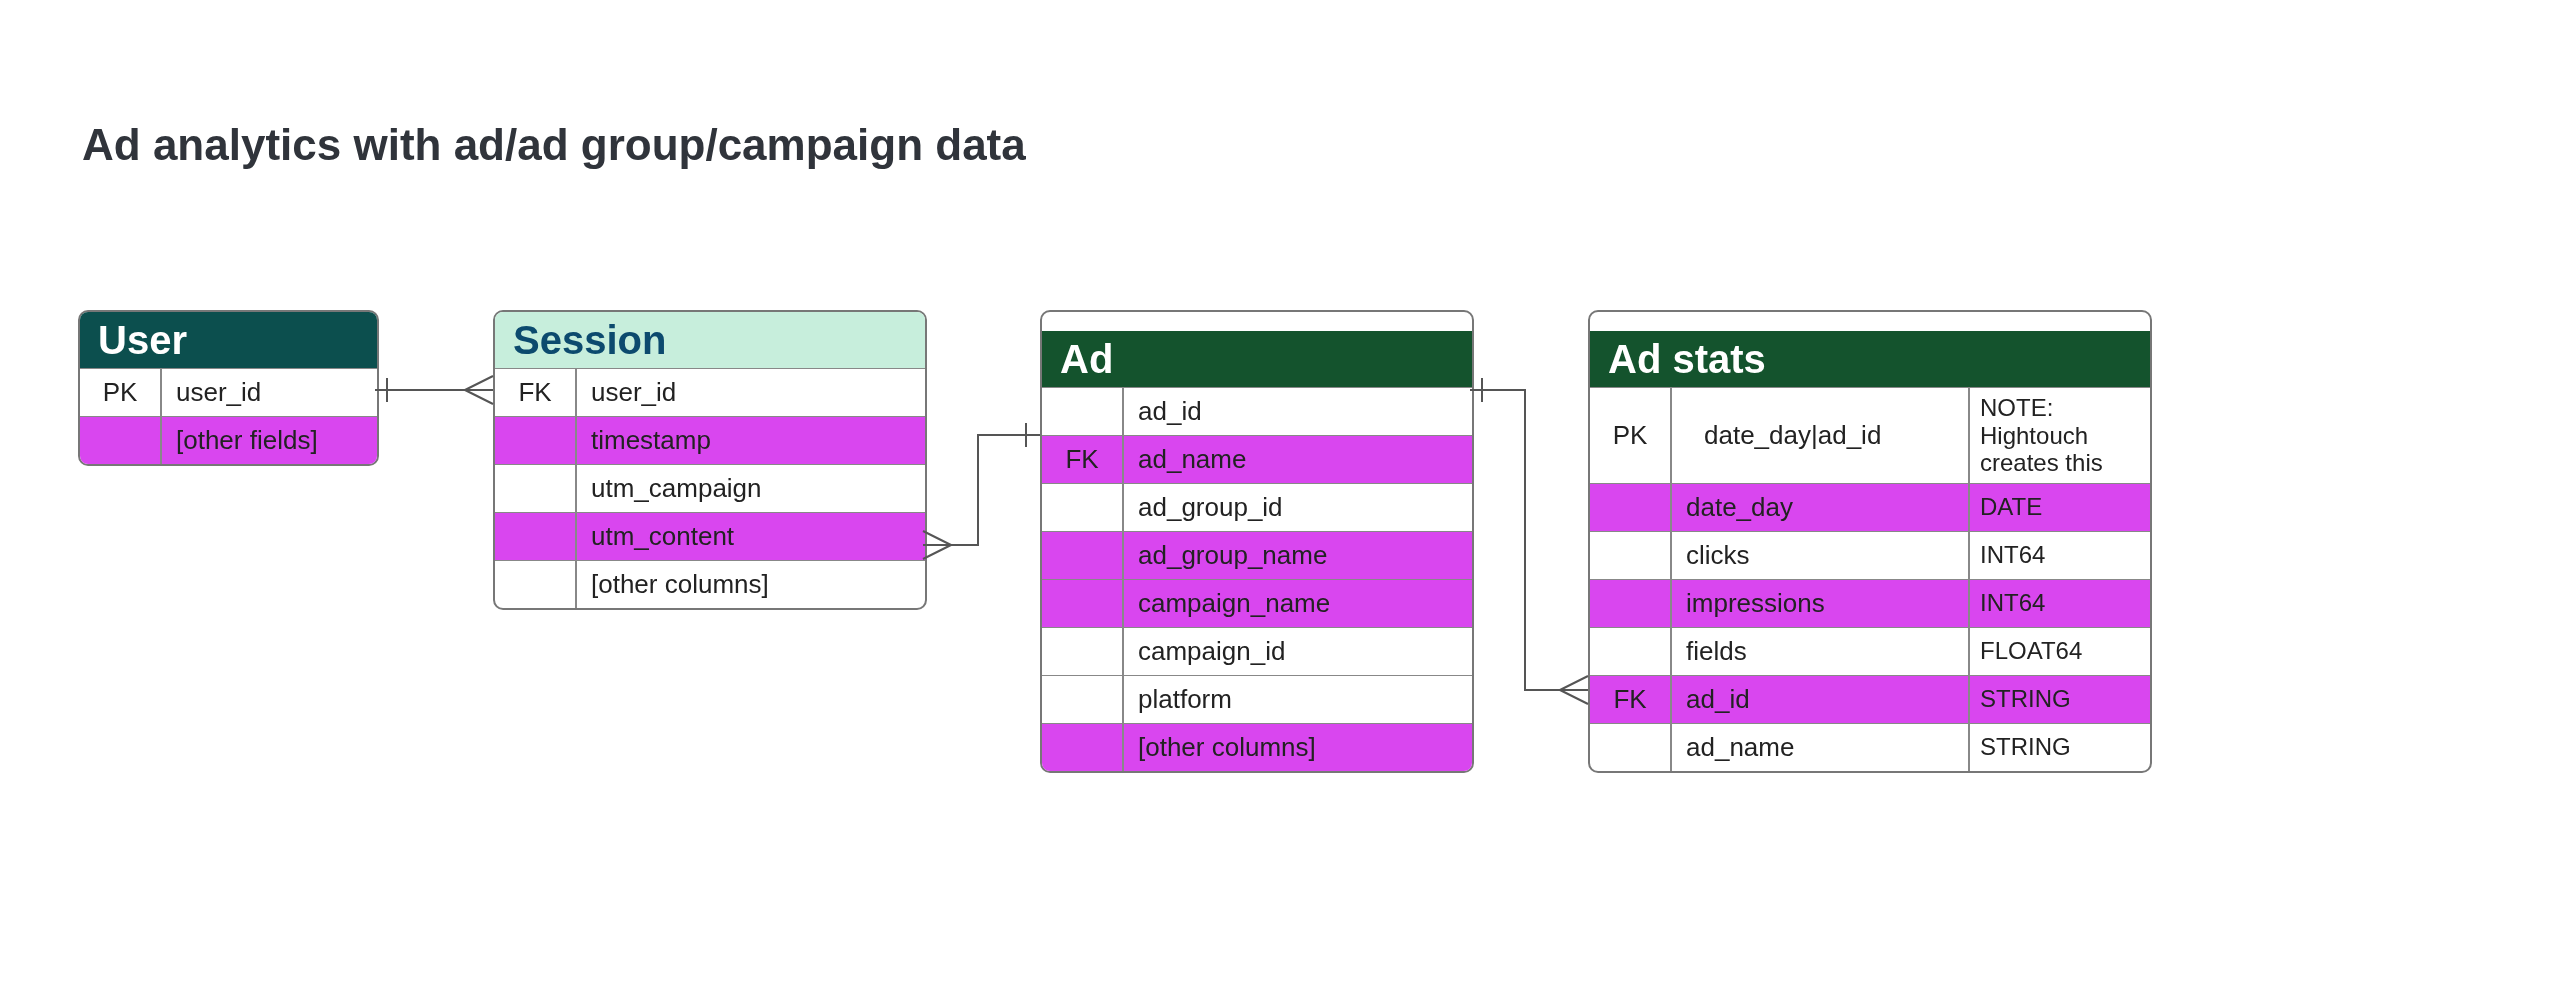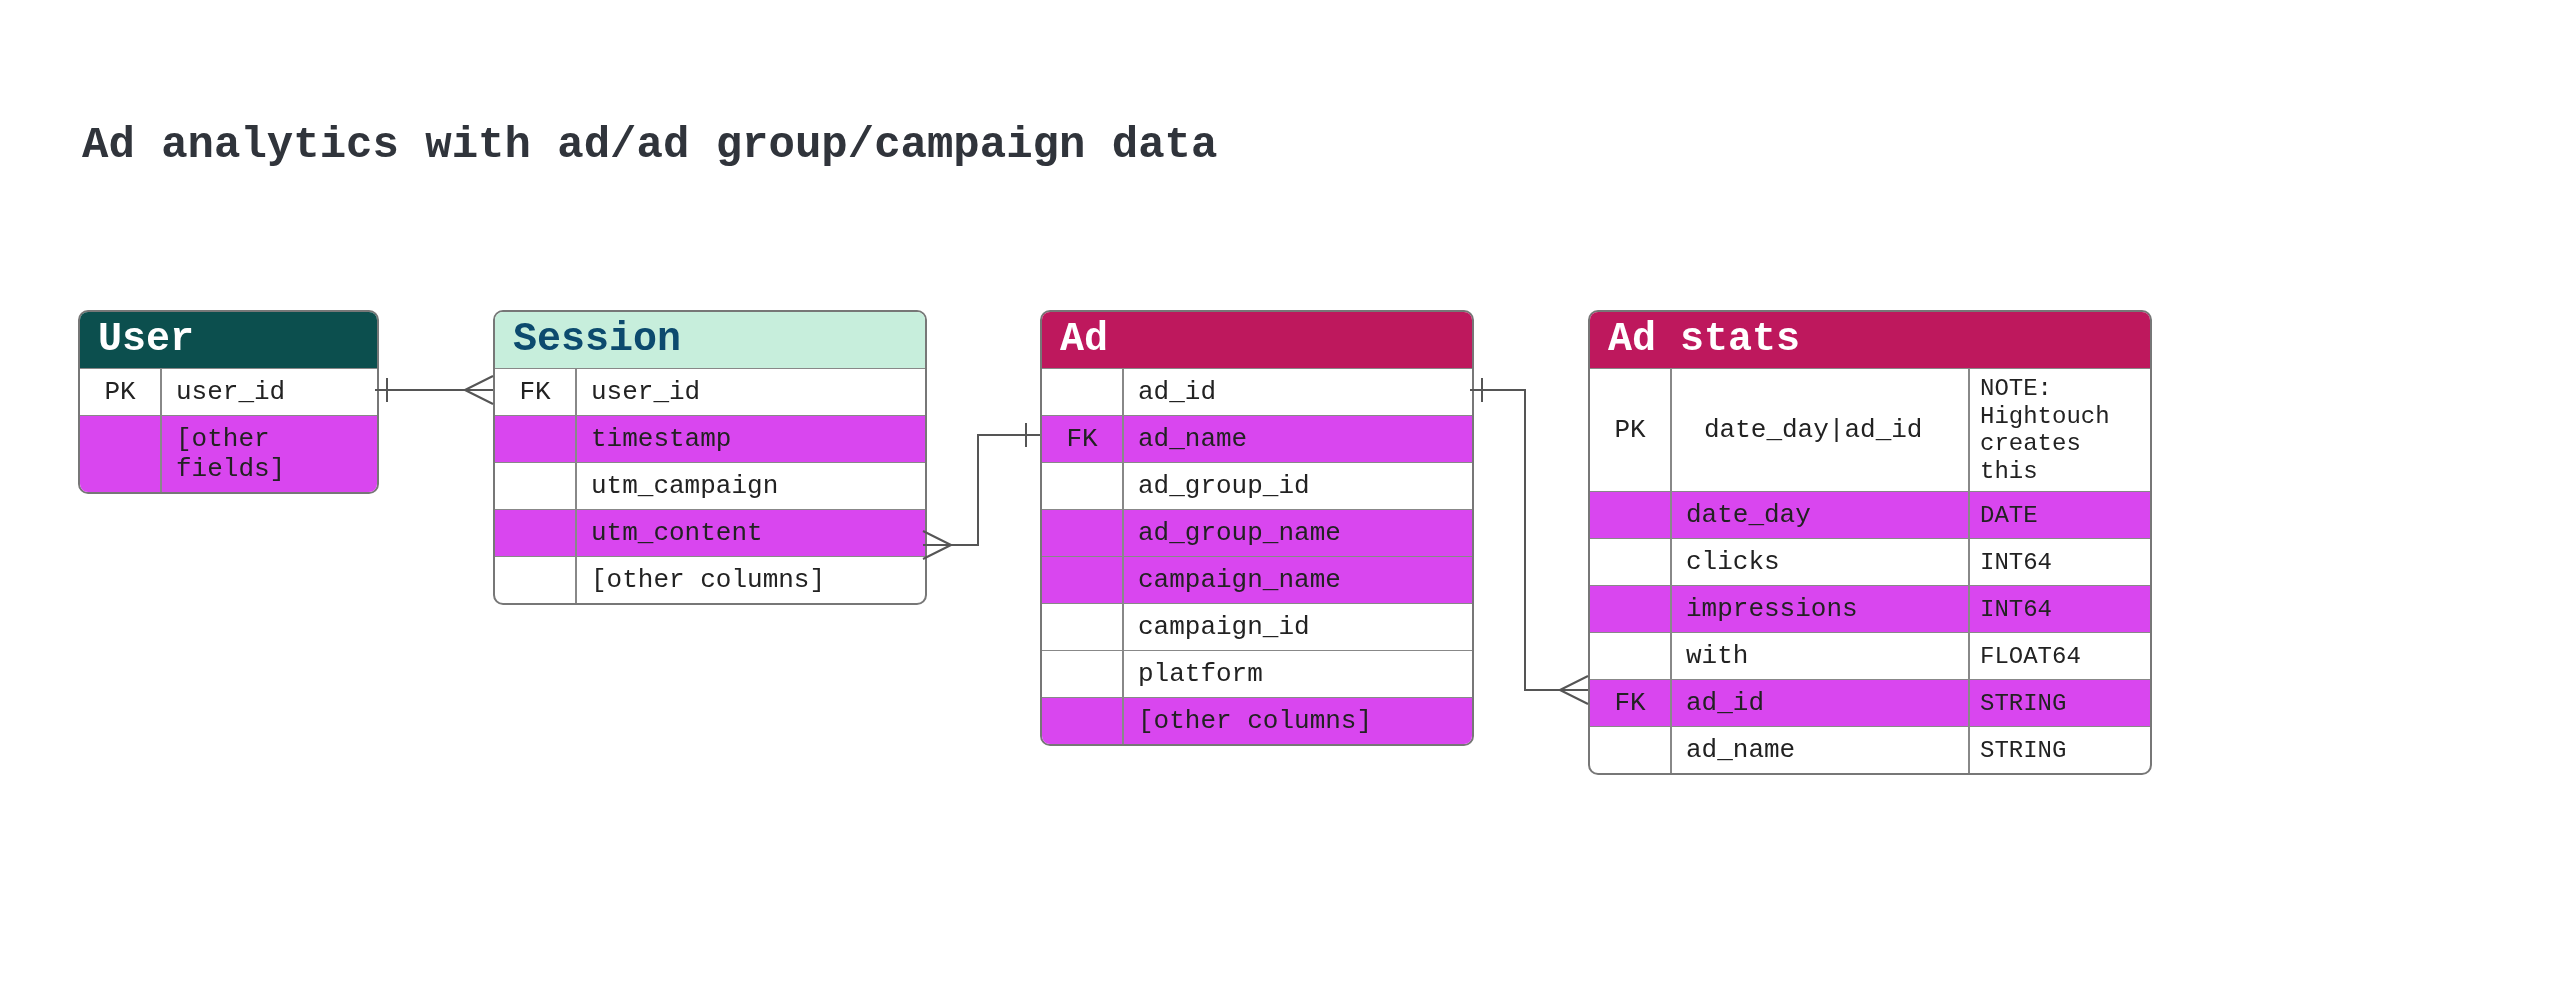--- a/index.html
+++ b/index.html
@@ -1,26 +1,26 @@
 <!DOCTYPE html>
 <html><head>
 <meta charset="utf-8">
 <style>
   html,body{margin:0;padding:0;background:#fff;font-family:Arial,Helvetica,sans-serif;color:#30343b;}
-  .canvas{position:relative;width:2552px;height:988px;font-family:Liberation Mono, monospace;}
+  .canvas{position:relative;width:2552px;height:988px;}
   .title{position:absolute;left:82px;top:120px;font-size:44px;font-weight:700;color:#30343b;}
   .entity{
     position:absolute;border:2px solid #777;border-radius:10px;overflow:hidden;background:#fff;
   }
   .ehead{
     font-size:40px;font-weight:700;padding:8px 18px 8px 18px;line-height:40px;
   }
   .ehead.dark{background:#0c4f4e;color:#fff;}
   .ehead.light{background:#c7eedc;color:#0c4a6e;}
-  .ehead.green{background:#be185d;color:#fff;}
+  .ehead.green{background:#14532d;color:#fff;margin-top:19px;}
   .row{display:flex;align-items:stretch;border-top:1px solid #888;font-size:26px;}
   .row.alt{background:#d946ef;}
   .keycell{width:80px;min-width:80px;border-right:2px solid #888;display:flex;align-items:center;justify-content:center;font-weight:400;color:#222;}
   .valcell{flex:1;padding:8px 14px;color:#222;word-break:break-word;}
   .notecell{width:160px;min-width:160px;border-left:2px solid #888;padding:6px 10px;color:#222;font-size:24px;display:flex;align-items:center;line-height:1.15;}
   svg.conn{position:absolute;overflow:visible;pointer-events:none;}
   svg.conn path, svg.conn line{stroke:#555;stroke-width:2;fill:none;}
 </style>
 </head>
 <body>
@@ -117,21 +117,21 @@
       <div class="valcell">clicks</div>
       <div class="notecell">INT64</div>
     </div>
     <div class="row alt">
       <div class="keycell"></div>
       <div class="valcell">impressions</div>
       <div class="notecell">INT64</div>
     </div>
     <div class="row">
       <div class="keycell"></div>
-      <div class="valcell">with</div>
+      <div class="valcell">fields</div>
       <div class="notecell">FLOAT64</div>
     </div>
     <div class="row alt">
       <div class="keycell">FK</div>
       <div class="valcell">ad_id</div>
       <div class="notecell">STRING</div>
     </div>
     <div class="row">
       <div class="keycell"></div>
       <div class="valcell">ad_name</div>

